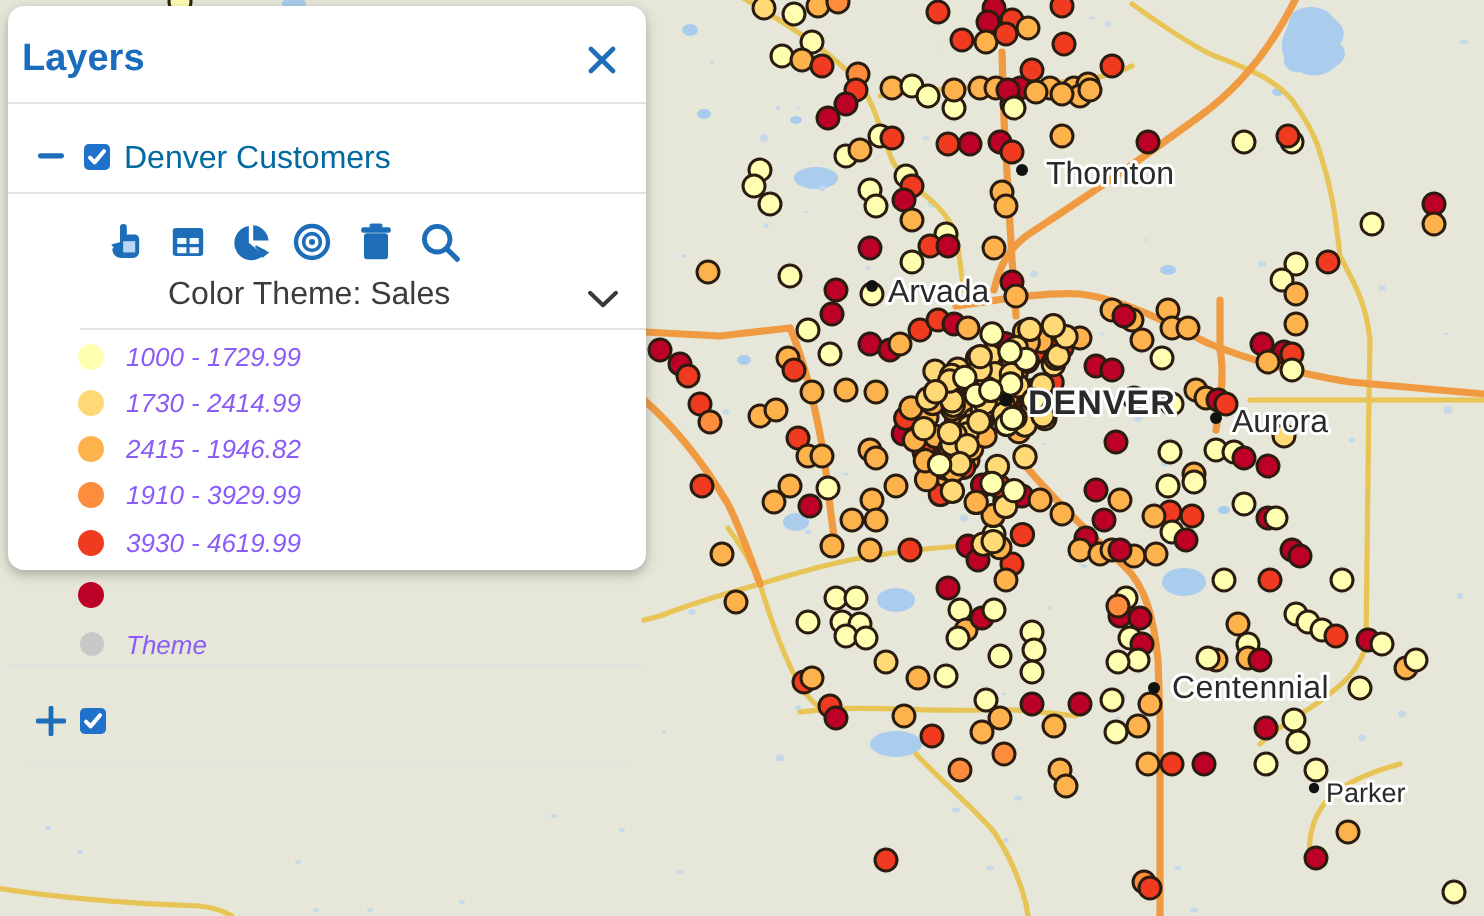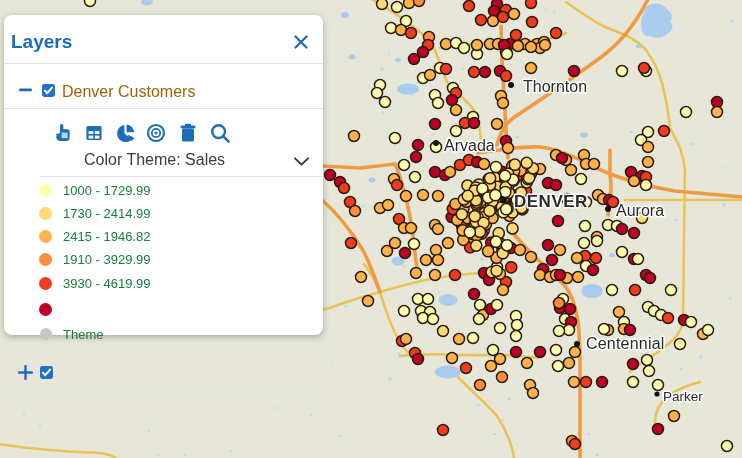--- a/index.html
+++ b/index.html
@@ -1,29 +1,29 @@
 <!DOCTYPE html>
 <html><head><meta charset="utf-8">
 <style>
 * { margin:0; padding:0; box-sizing:border-box; }
 html,body { width:742px; height:458px; overflow:hidden; font-family:"Liberation Sans", sans-serif; }
 #stage { position:relative; width:742px; height:458px; background:#e6e7d8; }
-#panel { position:absolute; left:4px; top:15px; width:319px; height:320px; background:#fff;
+#panel { position:absolute; left:4px; top:3px; width:319px; height:282px; background:#fff;
   border-radius:8px; box-shadow:0 2px 6px rgba(90,90,80,.45); z-index:5; }
 #hdr { position:absolute; left:7px; top:16px; font-size:19px; font-weight:bold; color:#1a6cbe; }
 #xbtn { position:absolute; left:290px; top:20px; }
 .divider { position:absolute; left:0; right:0; height:1px; background:#e2e2e2; }
 #minus { position:absolute; left:15px; top:73px; }
 .cb { position:absolute; }
-.rowlabel { position:absolute; font-size:16px; color:#a16207; }
+.rowlabel { position:absolute; font-size:16px; color:#0369a1; }
 #icons svg { position:absolute; top:108px; }
 #ctheme { position:absolute; left:43px; top:136px; font-size:16px; color:#3c3c3c;margin-left:37px; }
 #chev { position:absolute; left:289px; top:141px; }
 .ldot { position:absolute; border-radius:50%; }
-.ltxt { position:absolute; left:59px; font-size:13px; color:#15803d; }
+.ltxt { position:absolute; left:59px; font-size:13px; color:#8b5cf6;font-style:italic; }
 #plus { position:absolute; left:14px; top:350px; }
 </style></head>
 <body>
 <div id="stage">
 <svg width="742" height="458" viewBox="0 0 742 458" style="position:absolute;left:0;top:0">
 <rect width="742" height="458" fill="#e6e7d8"></rect>
 <g fill="#aacdee">
 <path d="M646,7 C650,3 658,2 664,6 L670,12 C673,15 672,20 670,22 C674,25 673,31 668,33 C664,38 655,39 650,36 C645,37 641,33 642,28 C640,24 641,19 643,15 Z"></path>
 <ellipse cx="408" cy="89" rx="11" ry="5.5"></ellipse>
 <ellipse cx="448" cy="300" rx="9.5" ry="6"></ellipse>

